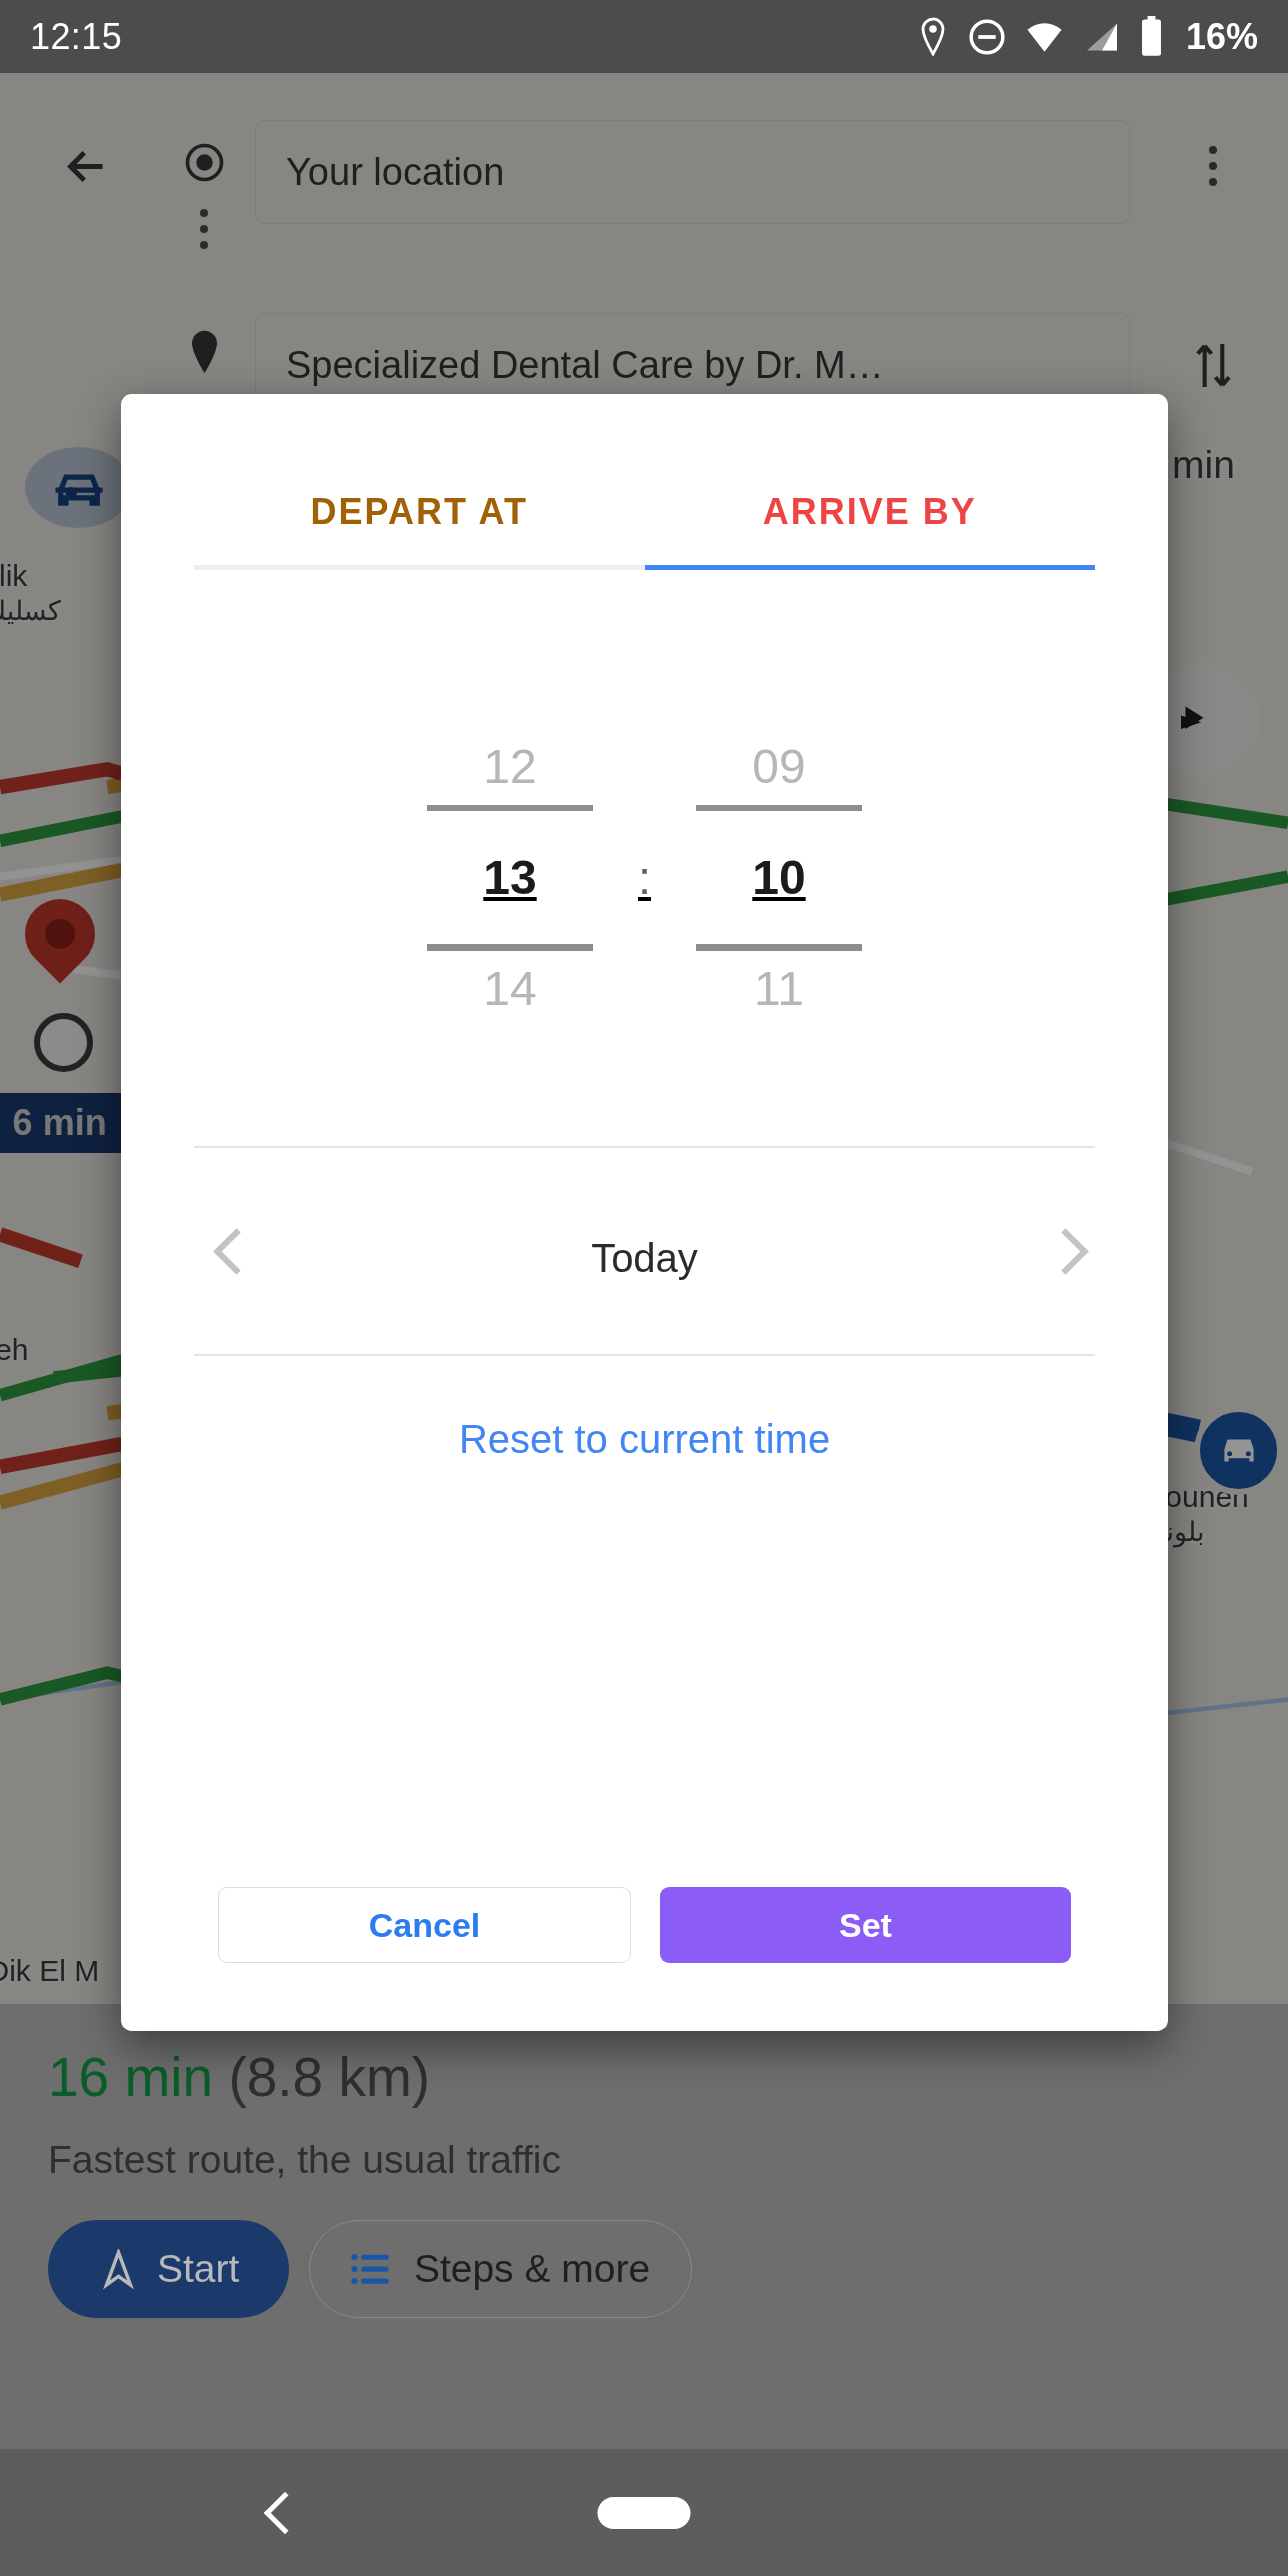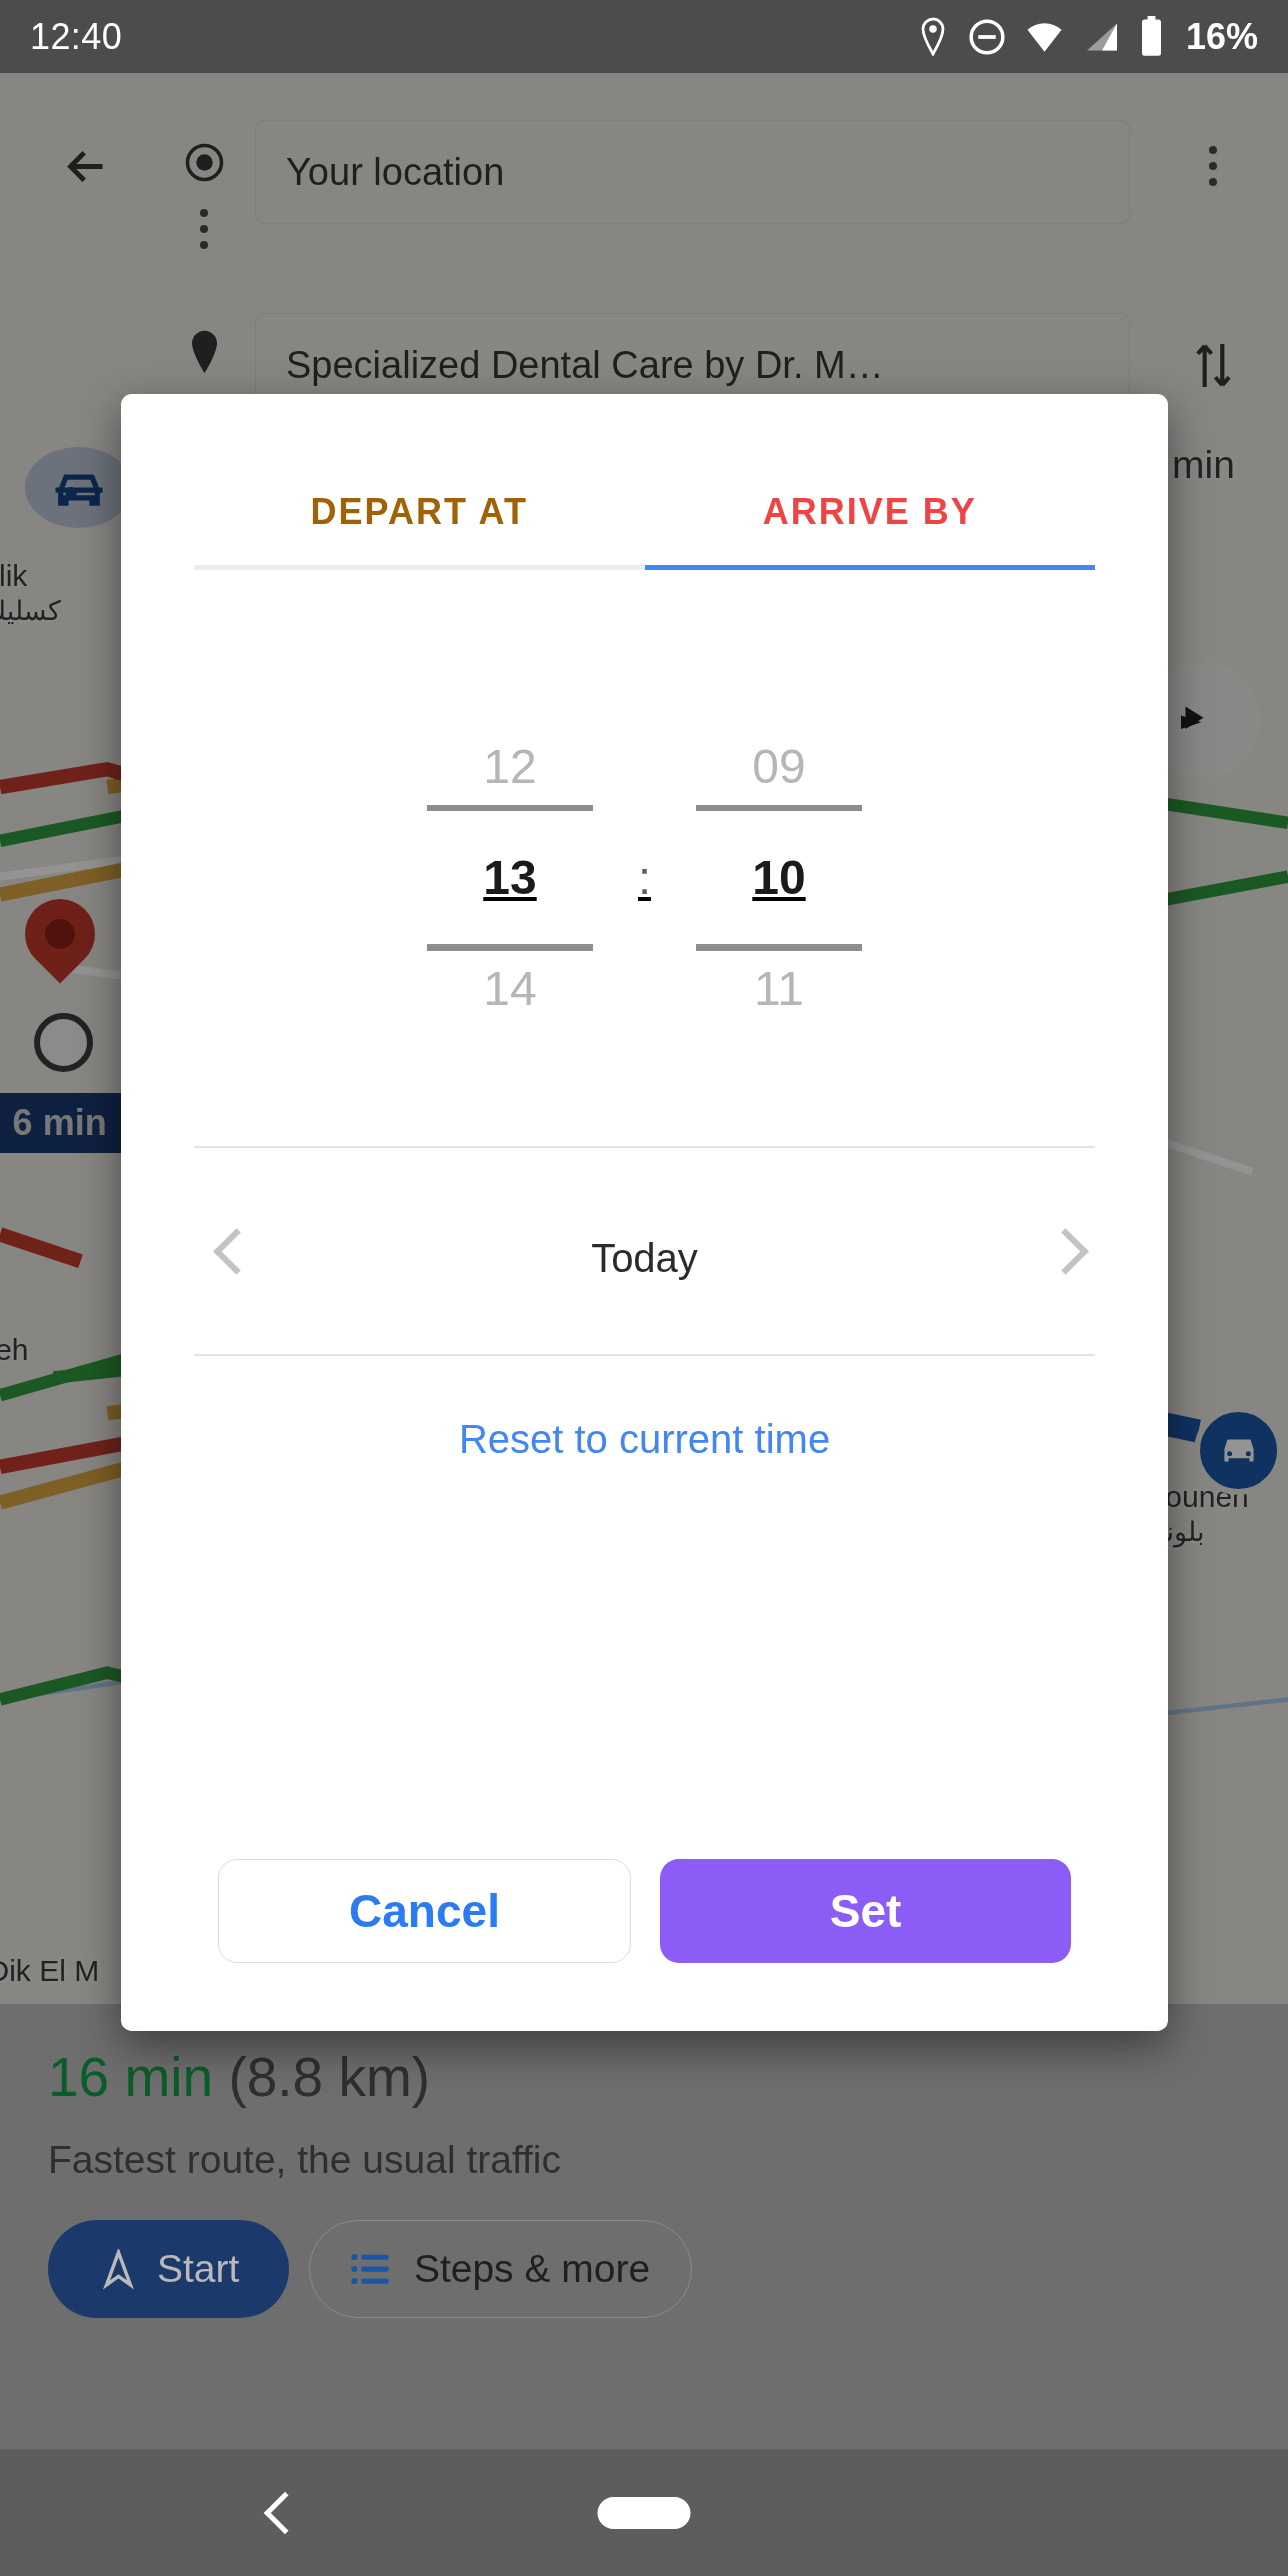--- a/index.html
+++ b/index.html
@@ -129,23 +129,23 @@
   #reset-link {
     text-align:center; color:#4285f4; font-size:40px;
     padding:61px 0 0 0;
   }
 
   #dialog-actions {
     margin-top:auto; display:flex; gap:29px;
     padding:0 97px 68px 97px;
   }
   .btn {
-    flex:1; height:104px; border-radius:19px;
+    flex:1; height:76px; border-radius:9px;
     display:flex; align-items:center; justify-content:center;
-    font-size:46px; font-weight:600; cursor:pointer;
+    font-size:34px; font-weight:600; cursor:pointer;
   }
   #cancel-btn { background:#fff; color:#2a7cf0; border:1.8px solid #dcdcdc; }
   #set-btn { background:#8b5cf6; color:#fff; }
 
   
   #route-sheet {
     position:absolute; left:0; bottom:127px; width:1288px; height:445px;
     background:#6e6e6e; z-index:25; padding:41px 48px 0 48px;
   }
   #route-eta { font-size:55px; }
@@ -278,21 +278,21 @@
         <path d="M4 9l8 5-8 5V9z" opacity="0"></path>
       <path d="M2 6l9 3-9 3V6z"></path>
     </svg>
   </div>
 
   <div class="map-label" style="left:1172px; top:443px; font-size:39px;">min</div>
 </div>
 <div id="map-scrim"></div>
 
 <div id="status-bar">
-  <span id="status-time">12:40</span>
+  <span id="status-time">12:15</span>
   <span id="status-icons">
     <svg width="30" height="39" viewBox="0 0 24 30">
       <path d="M12 1C7.6 1 4 4.6 4 9c0 6 8 20 8 20s8-14 8-20c0-4.4-3.6-8-8-8z" fill="none" stroke="#fff" stroke-width="2.2"></path>
       <circle cx="12" cy="9" r="3" fill="#fff"></circle>
     </svg>
     <svg width="38" height="38" viewBox="0 0 24 24">
       <circle cx="12" cy="12" r="10" fill="none" stroke="#fff" stroke-width="2.2"></circle>
       <rect x="6.5" y="10.8" width="11" height="2.4" fill="#fff"></rect>
     </svg>
     <svg width="39" height="36" viewBox="0 0 24 22">

